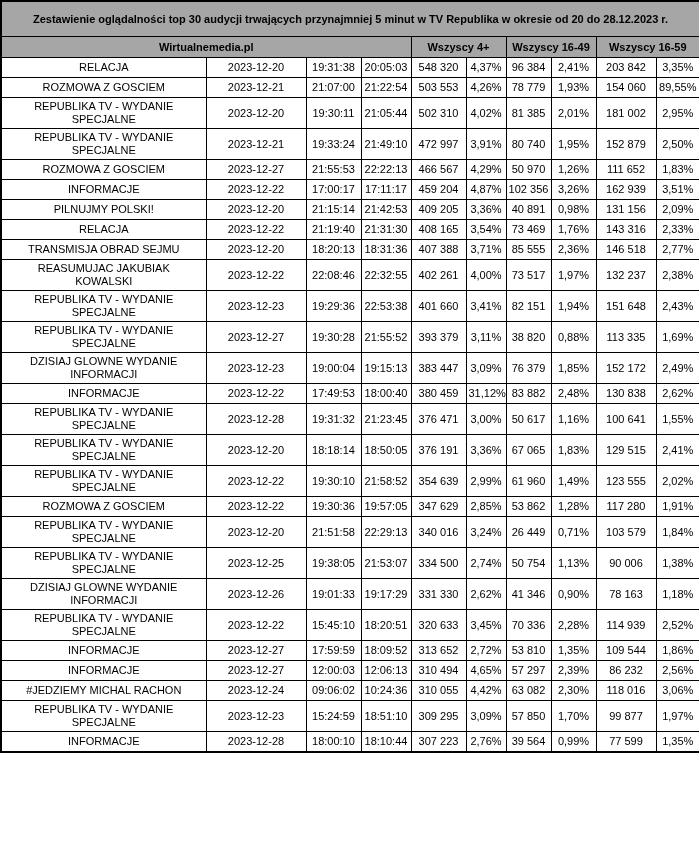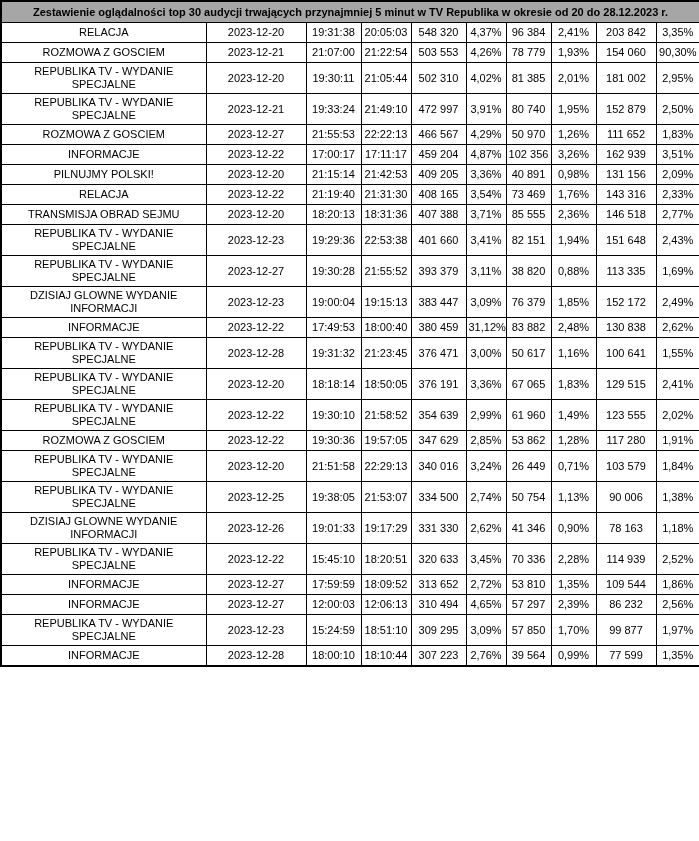--- a/index.html
+++ b/index.html
@@ -16,21 +16,21 @@
     border:1px solid #000000;
     font-size:11px;
     line-height:13px;
     color:#000000;
     text-align:center;
     vertical-align:middle;
     padding:2px 2px;
     overflow:hidden;
   }
   thead th { background:#a6a6a6; font-weight:bold; }
-  th.title-cell { padding:3px 3px; height:14px; }
+  th.title-cell { padding:10px 3px; height:14px; }
   th.source-cell, th.group-cell { height:16px; }
   th.col-head { height:15px; }
   tbody td { background:#ffffff; font-weight:normal; white-space:nowrap; }
   tbody td.title-col { white-space:pre-line; }
   tbody tr.single td { height:15px; }
 </style>
 </head>
 <body>
 
 <div class="wrap">
@@ -44,20 +44,26 @@
         <col style="width:40px">
         <col style="width:45px">
         <col style="width:45px">
       <col style="width:60px">
         <col style="width:44px">
     </colgroup>
     <thead>
       <tr>
         <th class="title-cell" colspan="10">Zestawienie oglądalności top 30 audycji trwających przynajmniej 5 minut w TV Republika w okresie od 20 do 28.12.2023 r.</th>
       </tr>
+      <tr>
+        <th class="source-cell" colspan="4">Wirtualnemedia.pl</th>
+        <th class="group-cell" colspan="2">Wszyscy 4+</th>
+        <th class="group-cell" colspan="2">Wszyscy 16-49</th>
+        <th class="group-cell" colspan="2">Wszyscy 16-59</th>
+      </tr>
     </thead>
     <tbody>
         <tr class="single">
           <td class="title-col">RELACJA</td>
           <td>2023-12-20</td>
           <td>19:31:38</td>
           <td>20:05:03</td>
           <td>548 320</td>
           <td>4,37%</td>
           <td>96 384</td>
@@ -68,21 +74,21 @@
         <tr class="single">
           <td class="title-col">ROZMOWA Z GOSCIEM</td>
           <td>2023-12-21</td>
           <td>21:07:00</td>
           <td>21:22:54</td>
           <td>503 553</td>
           <td>4,26%</td>
           <td>78 779</td>
           <td>1,93%</td>
           <td>154 060</td>
-          <td>90,30%</td>
+          <td>89,55%</td>
         </tr>
         <tr class="double">
           <td class="title-col">REPUBLIKA TV - WYDANIE
 SPECJALNE</td>
           <td>2023-12-20</td>
           <td>19:30:11</td>
           <td>21:05:44</td>
           <td>502 310</td>
           <td>4,02%</td>
           <td>81 385</td>
@@ -155,20 +161,33 @@
           <td class="title-col">TRANSMISJA OBRAD SEJMU</td>
           <td>2023-12-20</td>
           <td>18:20:13</td>
           <td>18:31:36</td>
           <td>407 388</td>
           <td>3,71%</td>
           <td>85 555</td>
           <td>2,36%</td>
           <td>146 518</td>
           <td>2,77%</td>
+        </tr>
+        <tr class="double">
+          <td class="title-col">REASUMUJAC JAKUBIAK
+KOWALSKI</td>
+          <td>2023-12-22</td>
+          <td>22:08:46</td>
+          <td>22:32:55</td>
+          <td>402 261</td>
+          <td>4,00%</td>
+          <td>73 517</td>
+          <td>1,97%</td>
+          <td>132 237</td>
+          <td>2,38%</td>
         </tr>
         <tr class="double">
           <td class="title-col">REPUBLIKA TV - WYDANIE
 SPECJALNE</td>
           <td>2023-12-23</td>
           <td>19:29:36</td>
           <td>22:53:38</td>
           <td>401 660</td>
           <td>3,41%</td>
           <td>82 151</td>
@@ -334,20 +353,32 @@
           <td>2023-12-27</td>
           <td>12:00:03</td>
           <td>12:06:13</td>
           <td>310 494</td>
           <td>4,65%</td>
           <td>57 297</td>
           <td>2,39%</td>
           <td>86 232</td>
           <td>2,56%</td>
         </tr>
+        <tr class="single">
+          <td class="title-col">#JEDZIEMY MICHAL RACHON</td>
+          <td>2023-12-24</td>
+          <td>09:06:02</td>
+          <td>10:24:36</td>
+          <td>310 055</td>
+          <td>4,42%</td>
+          <td>63 082</td>
+          <td>2,30%</td>
+          <td>118 016</td>
+          <td>3,06%</td>
+        </tr>
         <tr class="double">
           <td class="title-col">REPUBLIKA TV - WYDANIE
 SPECJALNE</td>
           <td>2023-12-23</td>
           <td>15:24:59</td>
           <td>18:51:10</td>
           <td>309 295</td>
           <td>3,09%</td>
           <td>57 850</td>
           <td>1,70%</td>

